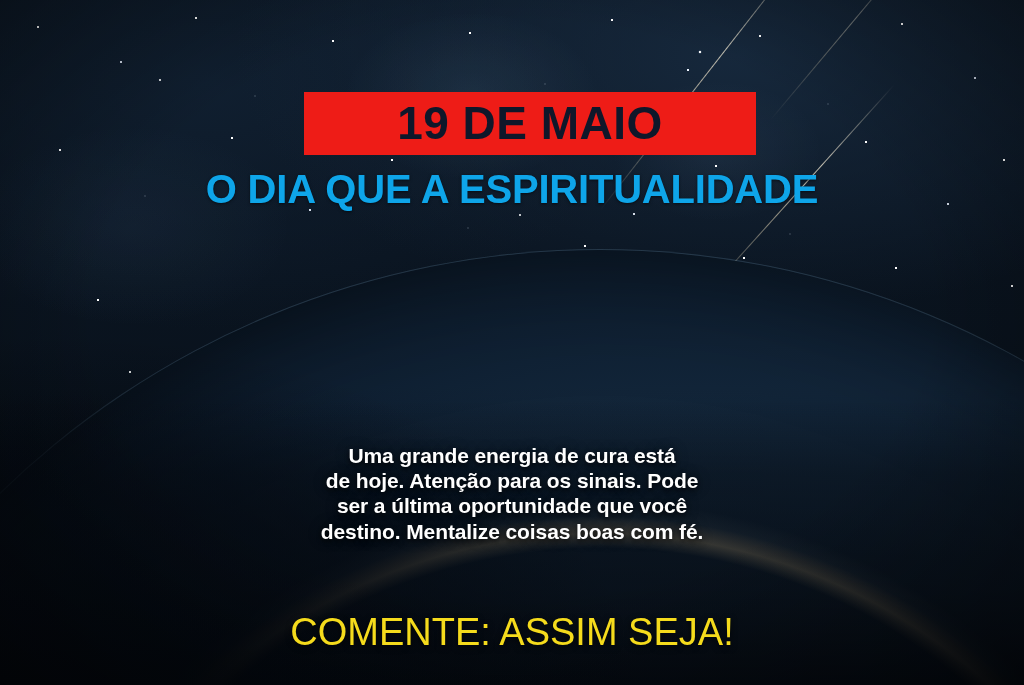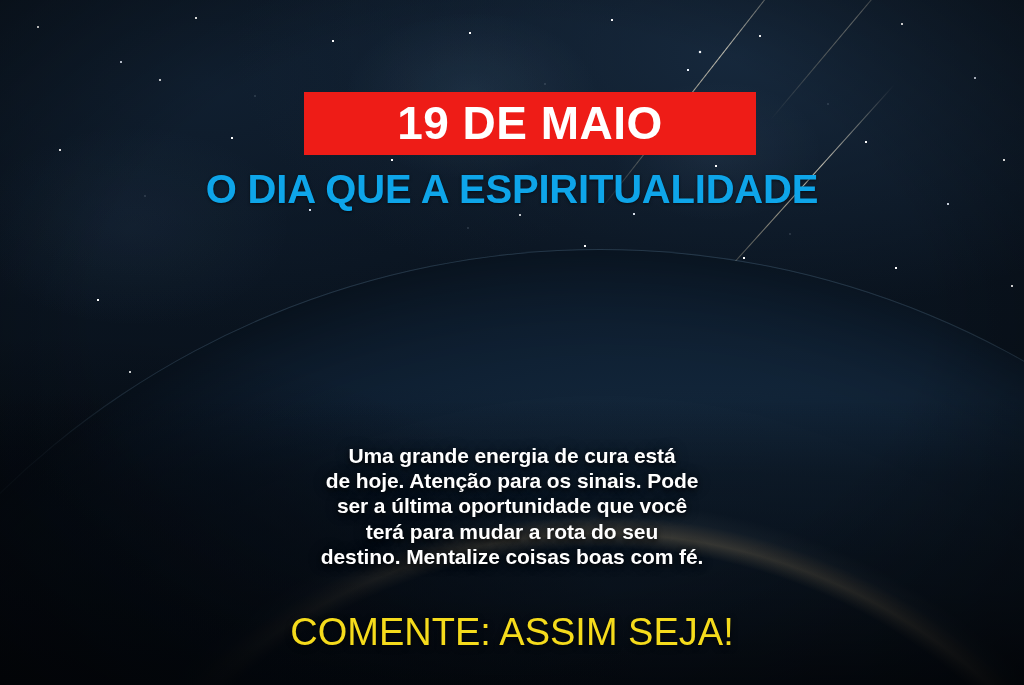--- a/index.html
+++ b/index.html
@@ -243,21 +243,21 @@
     left: 304px;
     top: 92px;
     width: 452px;
     height: 63px;
     background: #ee1c17;
     display: flex;
     align-items: center;
     justify-content: center;
   }
   .date-banner-text {
-    color: #ffffff;
+    color: #0f172a;
     font-size: 46px;
     font-weight: 700;
     letter-spacing: 0.5px;
     line-height: 1;
     white-space: nowrap;
     transform: translateY(-1px);
   }
 
   .headline {
     position: absolute;
@@ -339,20 +339,19 @@
     </div>
 
     <div class="headline">
       <span class="hl-line">O DIA QUE A ESPIRITUALIDADE</span>
     </div>
 
     <div class="body-copy">
       <span class="bc-line">Uma grande energia de cura está</span>
       <span class="bc-line">de hoje. Atenção para os sinais. Pode</span>
       <span class="bc-line">ser a última oportunidade que você</span>
-      <span class="bc-line">terá para mudar a rota do seu</span>
       <span class="bc-line">destino. Mentalize coisas boas com fé.</span>
     </div>
 
     <div class="cta">COMENTE: ASSIM SEJA!</div>
 
   </div>
 </div>
 
 </body></html>

